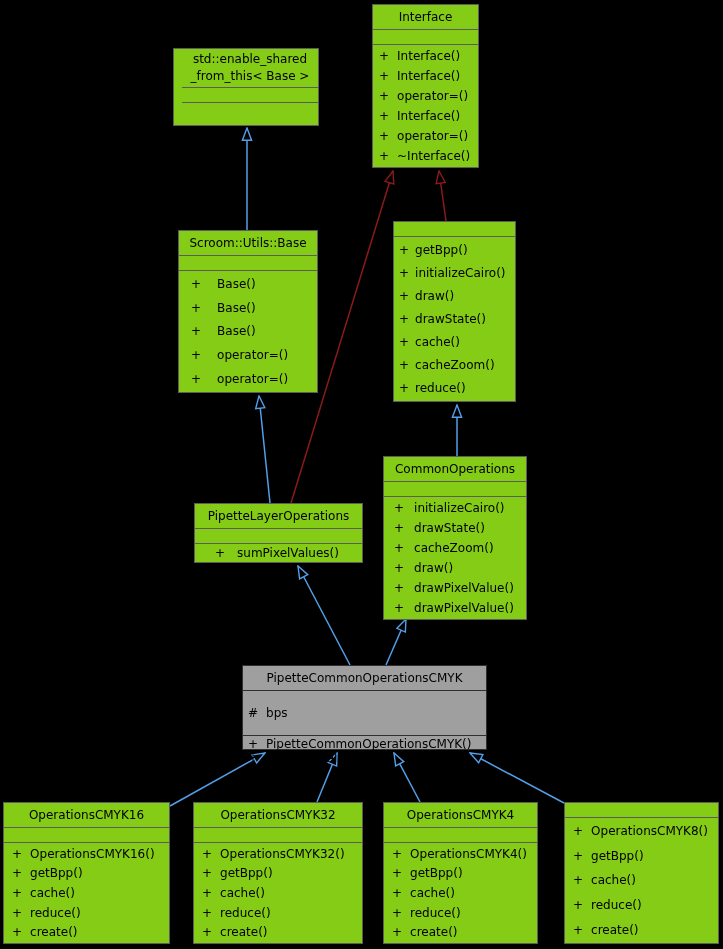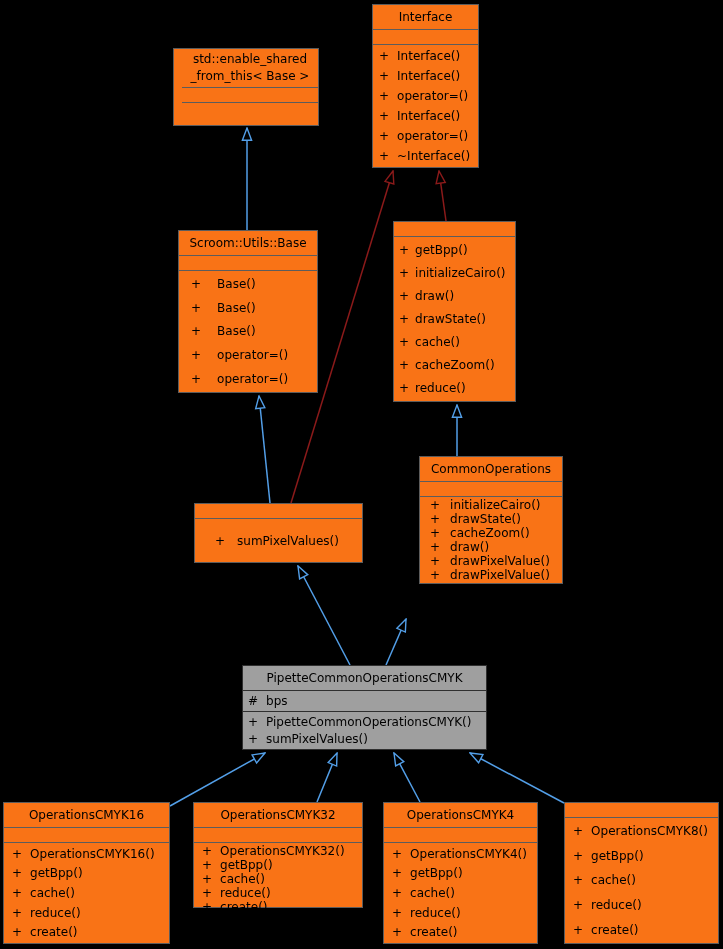--- a/index.html
+++ b/index.html
@@ -2,21 +2,21 @@
 <html><head>
 <meta charset="utf-8">
 <style>
   * { margin: 0; padding: 0; box-sizing: border-box; }
   html, body { background: #000; }
   body { font-family: "DejaVu Sans", sans-serif; }
   #diagram { position: relative; overflow: hidden; }
   #edges-svg { position: absolute; left: 0; top: 0; z-index: 1; }
   .class-box {
     position: absolute; z-index: 2;
-    background: #f97316; border: 1px solid #5c5c5c;
+    background: #84cc16; border: 1px solid #5c5c5c;
     color: #000; font-size: 12px;
     display: flex; flex-direction: column;
     cursor: pointer;
   }
   .class-box.highlight { background: #9f9f9f; border-color: #2f2f2f; }
   .class-box.highlight .title,
   .class-box.highlight .compartment.methods { border-color: #2f2f2f; }
   .title {
     border-bottom: 1px solid #5c5c5c;
     min-height: 25px; line-height: 17px;
@@ -149,21 +149,21 @@
         <div class="member-row" style="padding-left: 5px;">
           <span class="vis" style="margin-right: 6px;">+</span>
           <span>cacheZoom()</span>
         </div>
         <div class="member-row" style="padding-left: 5px;">
           <span class="vis" style="margin-right: 6px;">+</span>
           <span>reduce()</span>
         </div>
       </div>
     </div>
-    <div class="class-box" style="left: 383px; top: 456px; width: 144px; height: 128px; margin-left: 36px;">
+    <div class="class-box" style="left: 383px; top: 456px; width: 144px; height: 164px;">
       <div class="title">
         <div>CommonOperations</div>
       </div>
       <div class="compartment attributes empty"></div>
       <div class="compartment methods">
         <div class="member-row" style="padding-left: 10px;">
           <span class="vis" style="margin-right: 10px;">+</span>
           <span>initializeCairo()</span>
         </div>
         <div class="member-row" style="padding-left: 10px;">
@@ -182,29 +182,32 @@
           <span class="vis" style="margin-right: 10px;">+</span>
           <span>drawPixelValue()</span>
         </div>
         <div class="member-row" style="padding-left: 10px;">
           <span class="vis" style="margin-right: 10px;">+</span>
           <span>drawPixelValue()</span>
         </div>
       </div>
     </div>
     <div class="class-box" style="left: 194px; top: 503px; width: 169px; height: 60px;">
+      <div class="title">
+        <div>PipetteLayerOperations</div>
+      </div>
       <div class="compartment attributes empty"></div>
       <div class="compartment methods">
         <div class="member-row" style="padding-left: 20px;">
           <span class="vis" style="margin-right: 12px;">+</span>
           <span>sumPixelValues()</span>
         </div>
       </div>
     </div>
-    <div class="class-box highlight" style="left: 242px; top: 665px; width: 245px; height: 85px;">
+    <div class="class-box highlight" style="left: 242px; top: 665px; width: 245px; height: 85px; gap: 12px;">
       <div class="title">
         <div>PipetteCommonOperationsCMYK</div>
       </div>
       <div class="compartment attributes">
         <div class="member-row" style="padding-left: 5px;">
           <span class="vis" style="margin-right: 8px;">#</span>
           <span>bps</span>
         </div>
       </div>
       <div class="compartment methods">
@@ -239,21 +242,21 @@
         <div class="member-row" style="padding-left: 8px;">
           <span class="vis" style="margin-right: 8px;">+</span>
           <span>reduce()</span>
         </div>
         <div class="member-row" style="padding-left: 8px;">
           <span class="vis" style="margin-right: 8px;">+</span>
           <span>create()</span>
         </div>
       </div>
     </div>
-    <div class="class-box" style="left: 193px; top: 802px; width: 170px; height: 106px;">
+    <div class="class-box" style="left: 193px; top: 802px; width: 170px; height: 142px;">
       <div class="title">
         <div>OperationsCMYK32</div>
       </div>
       <div class="compartment attributes empty"></div>
       <div class="compartment methods">
         <div class="member-row" style="padding-left: 8px;">
           <span class="vis" style="margin-right: 8px;">+</span>
           <span>OperationsCMYK32()</span>
         </div>
         <div class="member-row" style="padding-left: 8px;">

